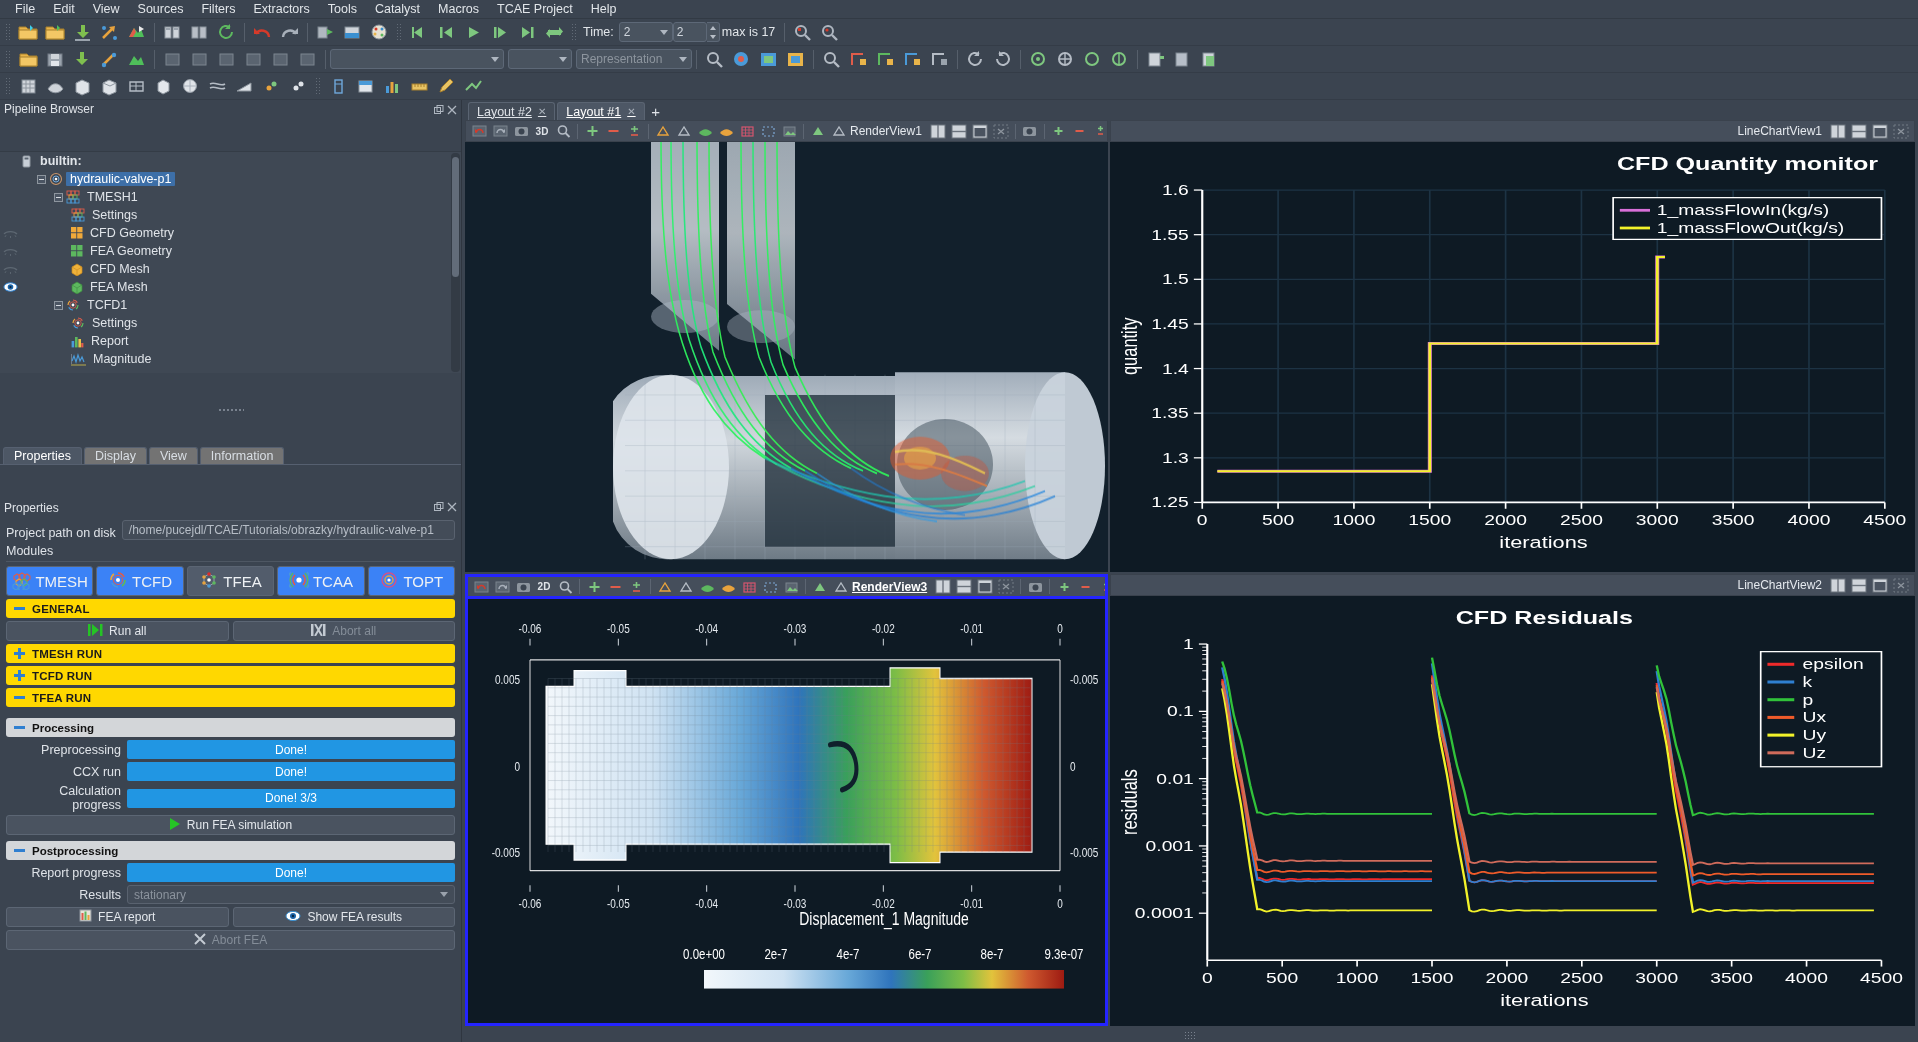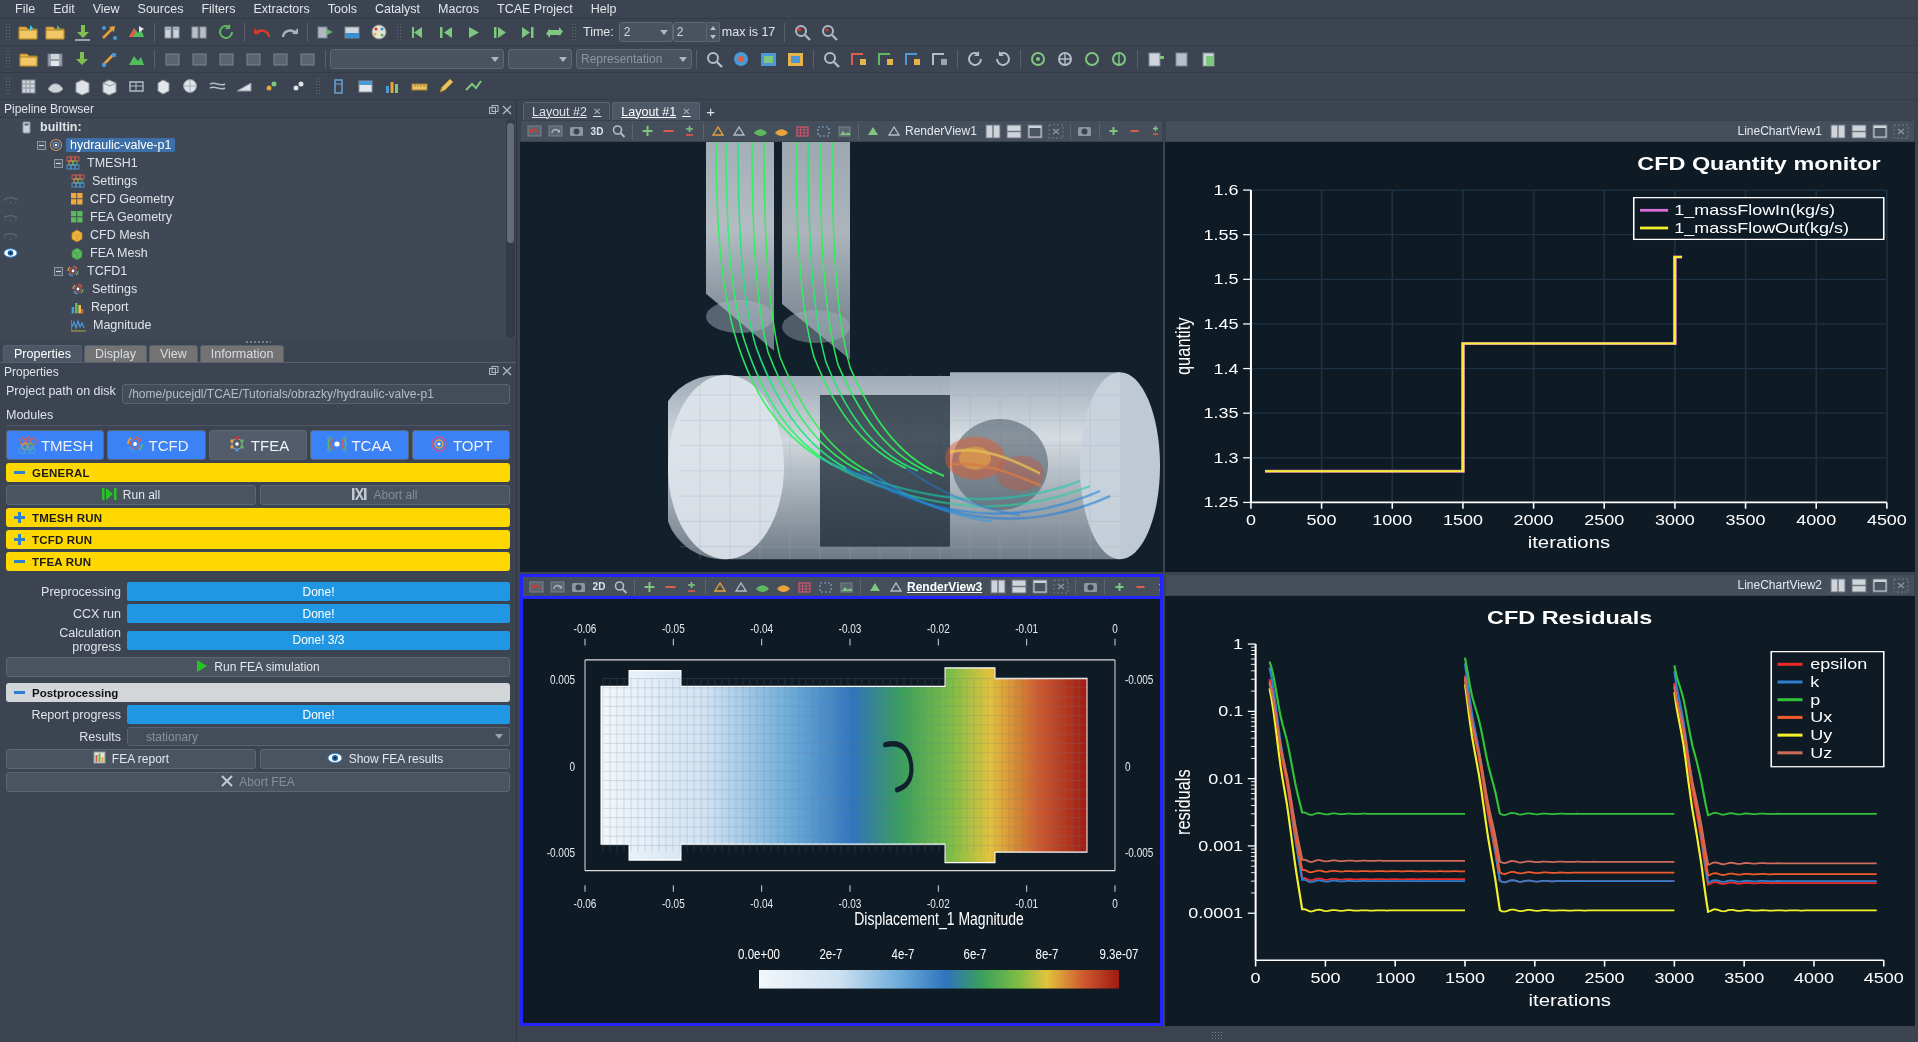--- a/index.html
+++ b/index.html
@@ -39,22 +39,22 @@
                 border-left:none; border-radius:0 3px 3px 0; display:flex; flex-direction:column;
                 align-items:center; justify-content:space-around;}
   .spinarrows i { width:0;height:0;border-left:3px solid transparent;border-right:3px solid transparent; display:block;}
   .spinarrows i.up{border-bottom:4px solid #b7bec7;}
   .spinarrows i.dn{border-top:4px solid #b7bec7;}
 
   
   .body { flex:1; display:flex; min-height:0; }
 
   
-  .leftdock { width:517px; flex:none; display:flex; flex-direction:column;
-              background:#3b4450; border-right:1px solid #2f3640; }
+  .leftdock { width:462px; flex:none; display:flex; flex-direction:column;
+              background:#3b4450; border-right:1px solid #2f3640;gap:34px; }
   .dockhdr { height:17px; background:#3b4450; display:flex; align-items:center;
              padding:0 4px; font-size:12px; color:#dfe3e8; flex:none;}
   .dockhdr .hbtns{ margin-left:auto; display:flex; gap:3px; }
   .dockhdr .hb{ width:10px;height:10px; position:relative; }
 
   .tree { background:#3f4854; flex:none; height:222px; position:relative; overflow:hidden;
           border-top:1px solid #343c46; }
   .trow { height:18px; display:flex; align-items:center; position:relative; font-size:12.5px; color:#e0e4e9; }
   .trow.sel .lbl { background:#3d6fa8; color:#fff; padding:0 4px; border-radius:1px; }
   .trow .lbl { padding:0 4px; }
@@ -63,21 +63,21 @@
   .treescroll { position:absolute; right:1px; top:1px; width:9px; bottom:1px; background:#333b45; border-radius:4px;}
   .treescroll .thumb{ position:absolute; left:1px; right:1px; top:4px; height:120px; background:#626c79; border-radius:4px;}
 
   .tabbar { height:19px; display:flex; align-items:flex-end; background:#3b4450;
             border-bottom:1px solid #566070; flex:none; padding-left:3px; }
   .tab { height:17px; padding:0 10px; font-size:12.5px; color:#d9dee4; line-height:17px;
          border:1px solid #566070; border-bottom:none; border-radius:3px 3px 0 0; background:#737373; margin-right:2px;}
   .tab.active { background:#4d5765; color:#fff; }
 
   .propbody { flex:1; overflow:hidden; display:flex; flex-direction:column; padding:0; }
-  .proprow { display:flex; align-items:flex-start; padding:3px 6px; gap:6px; }
+  .proprow { display:flex; align-items:flex-end; padding:3px 6px; gap:6px; }
   .proplabel { font-size:12.5px; color:#dfe3e8; white-space:nowrap; }
   .textfield { flex:1; height:20px; background:#434c58; border:1px solid #59626f; border-radius:3px;
                display:flex; align-items:center; padding:0 6px; color:#b6bdc6; font-size:12px;
                overflow:hidden; white-space:nowrap; }
   .hrule { height:1px; background:#4e5763; margin:2px 6px 4px 6px; }
 
   .modules { display:flex; gap:3px; padding:0 6px; }
   .modbtn { flex:1; height:30px; background:#3b82f6; border:1px solid #5b6573; border-radius:3px;
             display:flex; align-items:center; justify-content:center; gap:4px; color:#eef1f4; font-size:15px;}
   .modbtn.on { background:#525c6b; }
@@ -97,21 +97,21 @@
   .gbtn { flex:1; height:20px; background:#4a5360; border:1px solid #5c6674; border-radius:3px;
           display:flex; align-items:center; justify-content:center; gap:6px;
           color:#e3e7ec; font-size:12px; }
   .gbtn.dis { color:#848d98; }
 
   .prow { display:flex; align-items:center; margin:3px 6px 0 11px; gap:6px;text-align:right; }
   .prow .plab { width:110px; font-size:12.5px; color:#dfe3e8; }
   .pbar { flex:1; height:19px; background:#2196e3; border-radius:2px; display:flex;
           align-items:center; justify-content:center; color:#fff; font-size:12px; }
   .rofield { flex:1; height:19px; background:#434c58; border:1px solid #59626f; border-radius:3px;
-             display:flex; align-items:center; padding:0 18px; color:#8b939d; font-size:12px; position:relative;}
+             display:flex; align-items:center; padding:0 6px; color:#8b939d; font-size:12px; position:relative;}
   .rofield .ca { position:absolute; right:6px; width:0;height:0;border-left:4px solid transparent;
                border-right:4px solid transparent;border-top:5px solid #9aa2ac; }
 
   
   .viewarea { flex:1; display:flex; flex-direction:column; min-width:0; background:#3b4450; }
   .layoutbar { height:20px; display:flex; align-items:flex-end; padding-left:6px; flex:none; }
   .ltab { height:18px; padding:0 8px 0 8px; font-size:12.5px; line-height:18px; color:#dfe3e8;
           background:#424b57; border:1px solid #5a6472; border-bottom:none; border-radius:3px 3px 0 0;
           display:flex; align-items:center; gap:6px; margin-right:2px;text-decoration:underline;}
   .ltab.active { background:#4d5765; color:#fff; }
@@ -944,20 +944,26 @@
         </div>
         <div class="ybar">
           <span class="pm">
               <span class="h"></span>
             </span>
           <span>TFEA RUN</span>
         </div>
 
         <div style="height:8px"></div>
 
+        <div class="gbar">
+          <span class="pm">
+              <span class="h"></span>
+            </span>
+          <span>Processing</span>
+        </div>
 
         <div class="prow">
           <span class="plab">Preprocessing</span>
           <div class="pbar">Done!</div>
         </div>
         <div class="prow">
           <span class="plab">CCX run</span>
           <div class="pbar">Done!</div>
         </div>
         <div class="prow">

